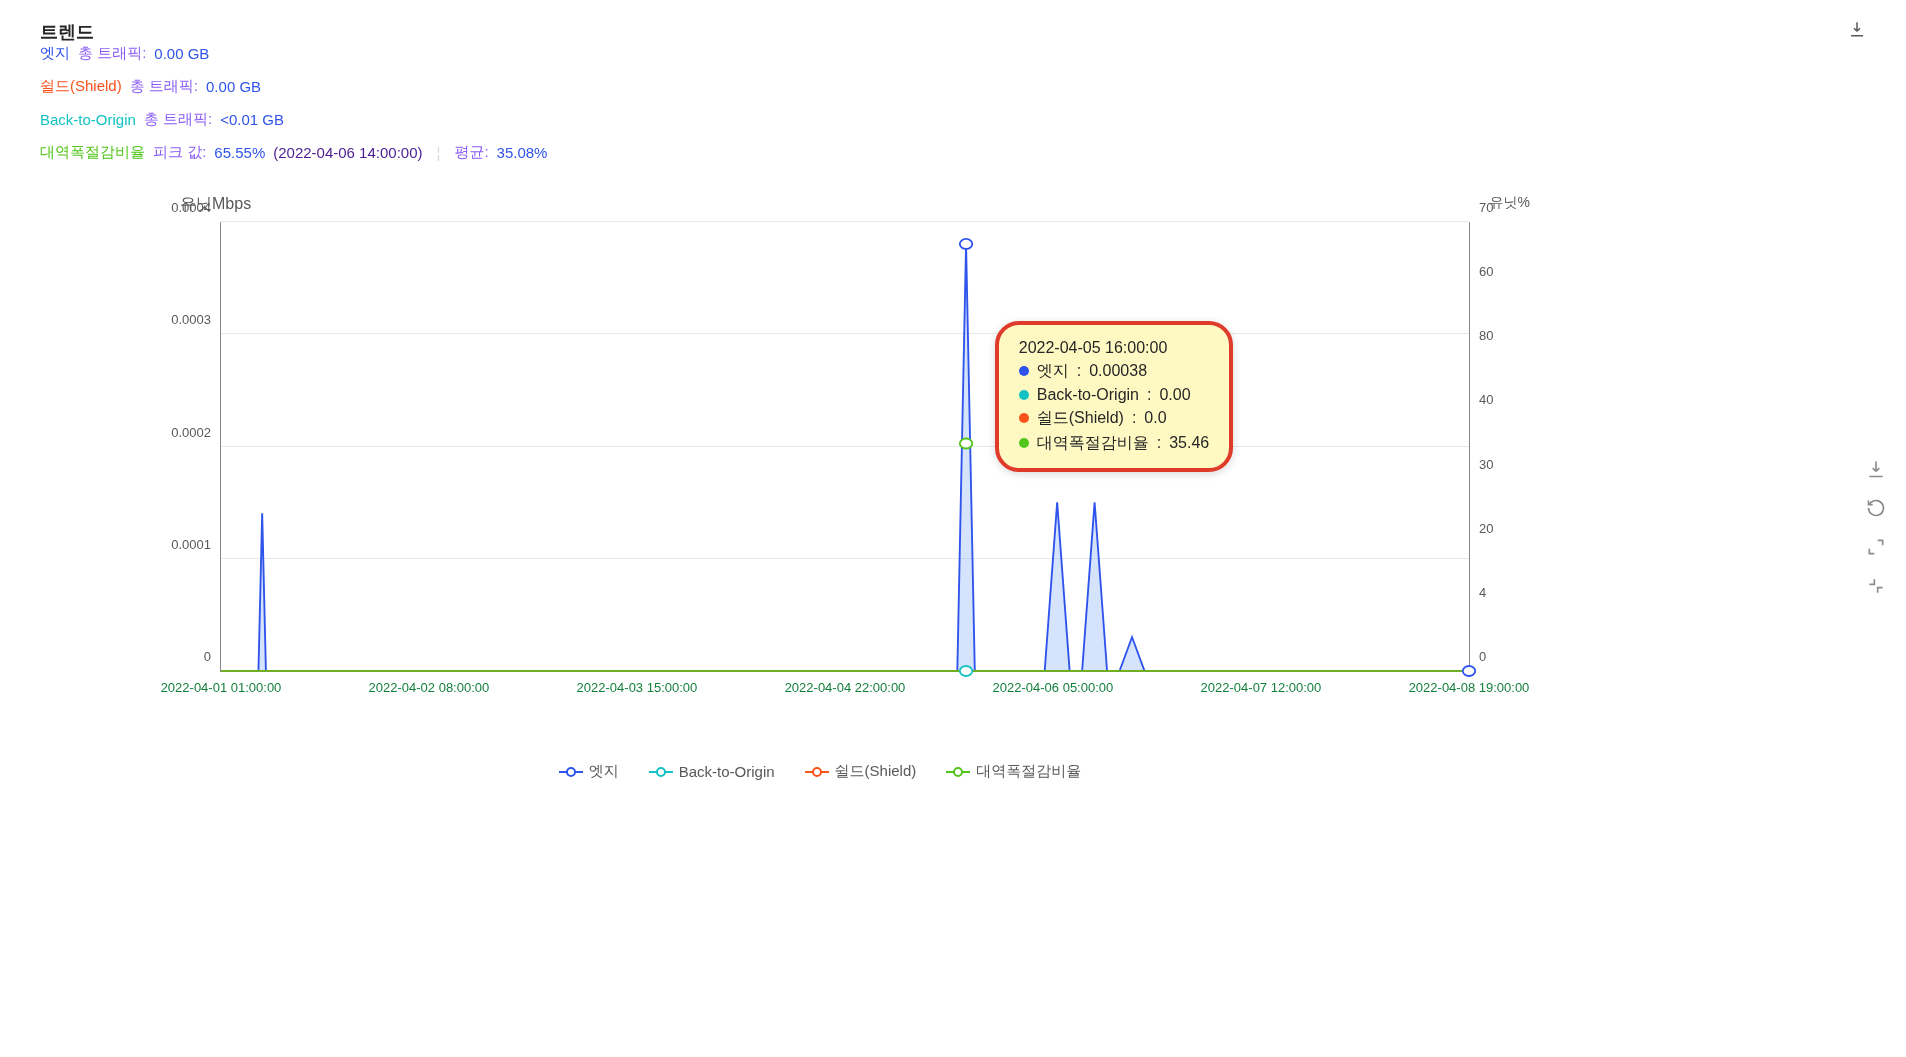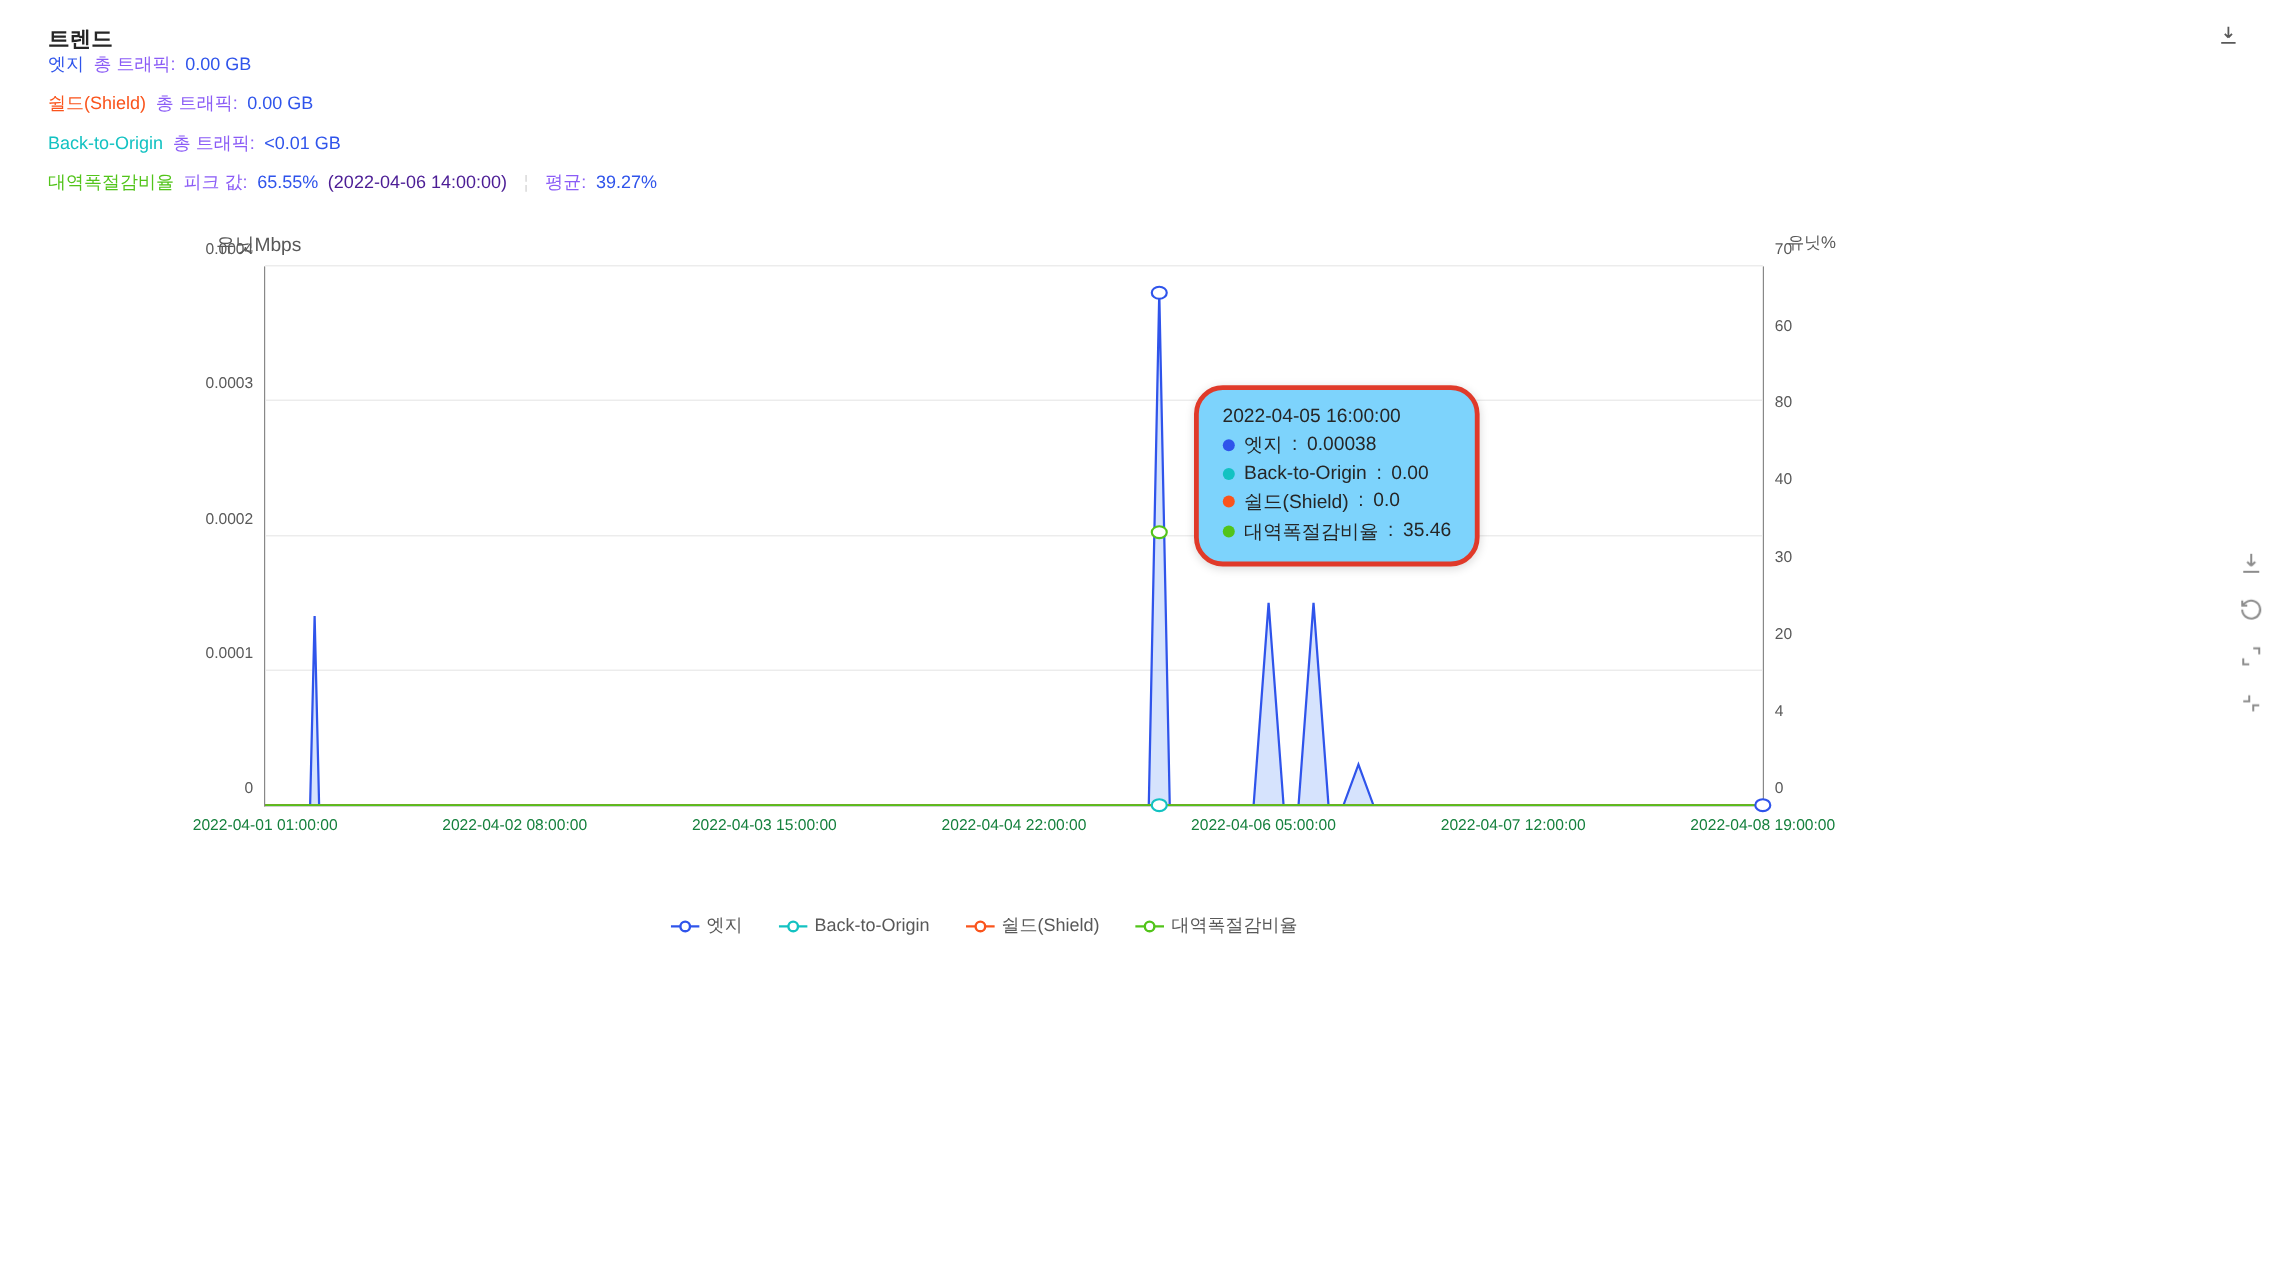--- a/index.html
+++ b/index.html
@@ -27,21 +27,21 @@
 .yaxis-right-label { position: absolute; right: -10px; top: 2px; font-size: 14px; color: #595959; }
 
 .plot { position: absolute; left: 100px; right: 50px; top: 30px; bottom: 40px; border-left: 1px solid #888; border-bottom: 1px solid #888; border-right: 1px solid #888; }
 .grid-line { position: absolute; left: 0; right: 0; border-top: 1px solid #e8e8e8; }
 .ytick-left { position: absolute; left: -70px; width: 60px; text-align: right; font-size: 13px; color: #595959; transform: translateY(-50%); }
 .ytick-right { position: absolute; right: -40px; width: 30px; text-align: left; font-size: 13px; color: #595959; transform: translateY(-50%); }
 .xtick { position: absolute; bottom: -24px; transform: translateX(-50%); font-size: 13px; color: #15803d; white-space: nowrap; }
 
 svg.plot-svg { position: absolute; inset: 0; width: 100%; height: 100%; overflow: visible; }
 
-.tooltip { position: absolute; background: #7dd3fc; border: 4px solid #e03a2a; border-radius: 24px; padding: 14px 20px; font-size: 16px; color: #262626; box-shadow: 0 2px 8px rgba(0,0,0,0.15); z-index: 10; }
+.tooltip { position: absolute; background: #fef9c3; border: 4px solid #e03a2a; border-radius: 24px; padding: 14px 20px; font-size: 16px; color: #262626; box-shadow: 0 2px 8px rgba(0,0,0,0.15); z-index: 10; }
 .tooltip-row { display: flex; align-items: center; gap: 8px; margin-top: 4px; }
 .dot { width: 10px; height: 10px; border-radius: 50%; display: inline-block; }
 .dot-blue { background: #2f54eb; }
 .dot-cyan { background: #13c2c2; }
 .dot-orange { background: #fa541c; }
 .dot-green { background: #52c41a; }
 
 .legend { display: flex; justify-content: center; gap: 30px; margin-top: 50px; font-size: 15px; color: #595959; }
 .legend-item { display: flex; align-items: center; gap: 6px; cursor: pointer; }
 .legend-marker { display: inline-flex; align-items: center; }
@@ -78,21 +78,21 @@
     <span class="stat-key">총 트래픽:</span>
     <span class="stat-val">&lt;0.01 GB</span>
   </div>
   <div class="stat-row">
     <span class="stat-label-band">대역폭절감비율</span>
     <span class="stat-key">피크 값:</span>
       <span class="stat-val">65.55%</span>
       <span class="stat-sub">(2022-04-06 14:00:00)</span>
     <span class="divider">¦</span>
     <span class="stat-key">평균:</span>
-      <span class="stat-val">39.27%</span>
+      <span class="stat-val">35.08%</span>
   </div>
 </div>
 
 <div class="chart-wrap">
   <div class="chart-area">
     <div class="yaxis-left-label">유닛Mbps</div>
     <div class="yaxis-right-label">유닛%</div>
 
     <div class="plot">
 

